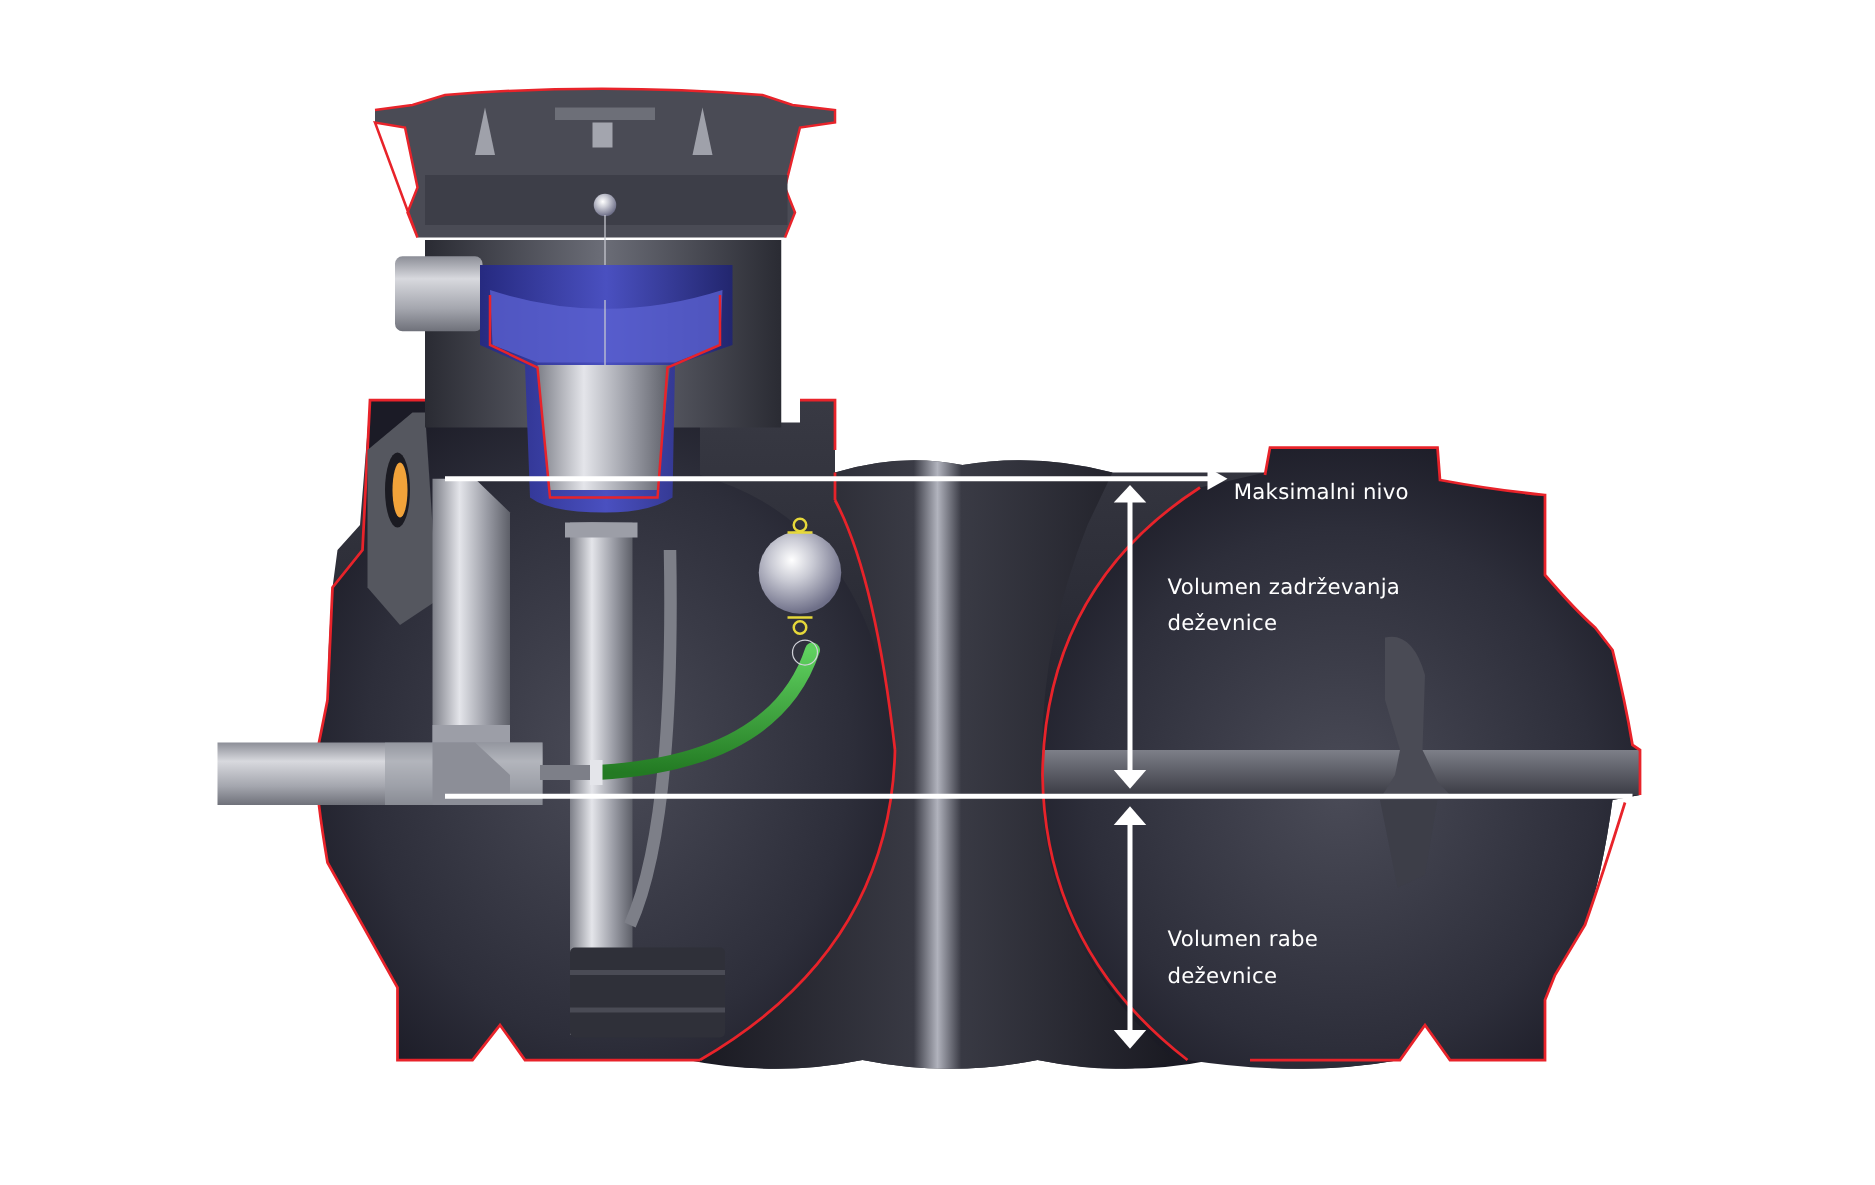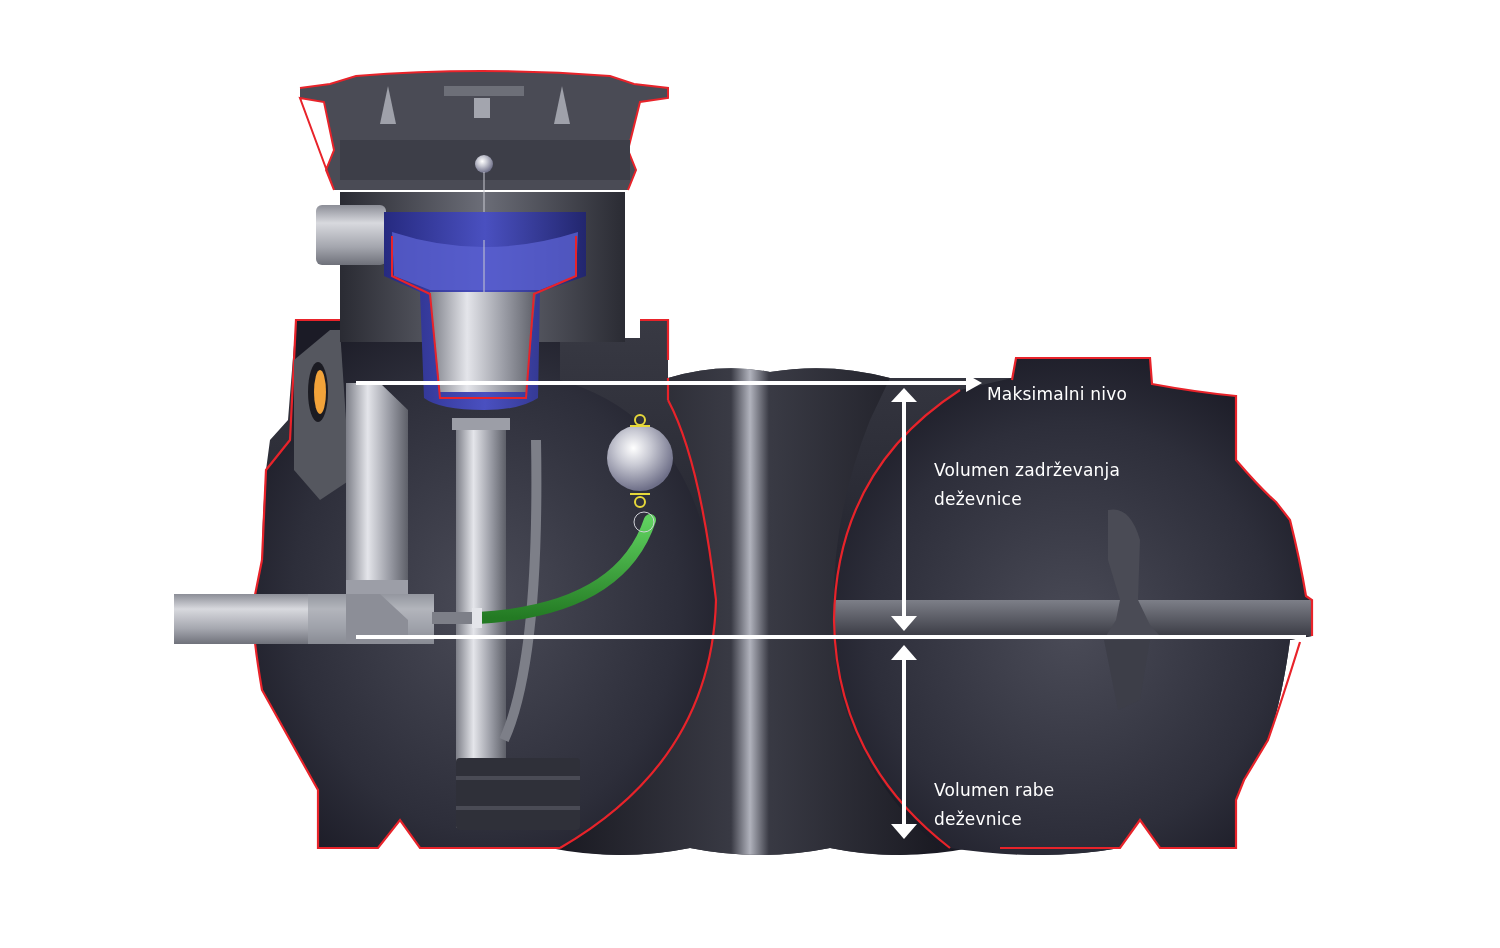--- a/index.html
+++ b/index.html
@@ -29,21 +29,21 @@
       color: #ffffff;
       font-size: 17px;
       line-height: 29px;
       letter-spacing: 0.2px;
       white-space: nowrap;
       font-weight: 400;
     }
     .label span { display: block; }
     #label-max { left: 987px; top: 380px; }
     #label-retention { left: 934px; top: 456px; }
-    #label-usage { left: 934px; top: 776px; }
+    #label-usage { left: 934px; top: 738px; }
   </style>
 </head>
 <body>
 
 <div id="stage">
   <svg class="diagram" viewBox="0 0 1500 948" xmlns="http://www.w3.org/2000/svg">
     <defs>
       <linearGradient id="bodyGrad" x1="0" y1="0" x2="0" y2="1">
         <stop offset="0" stop-color="#3a3b45"></stop>
         <stop offset="0.5" stop-color="#24252f"></stop>

